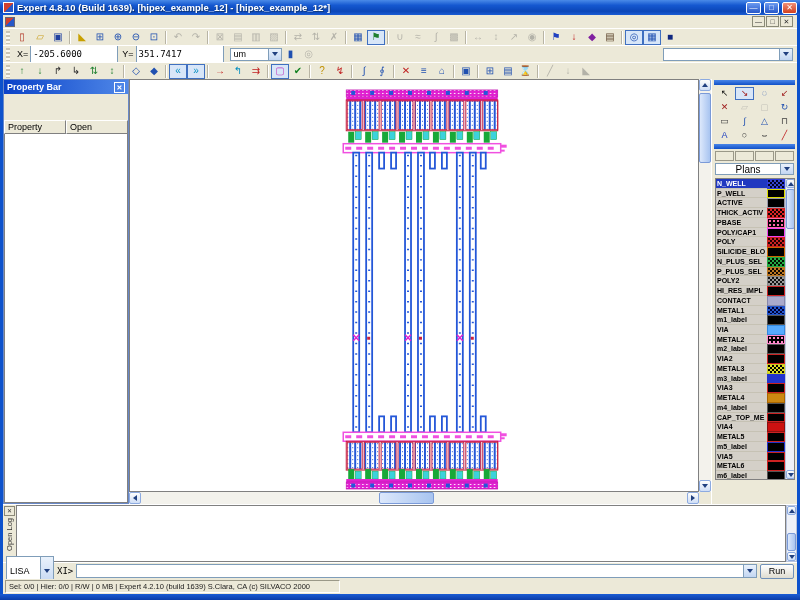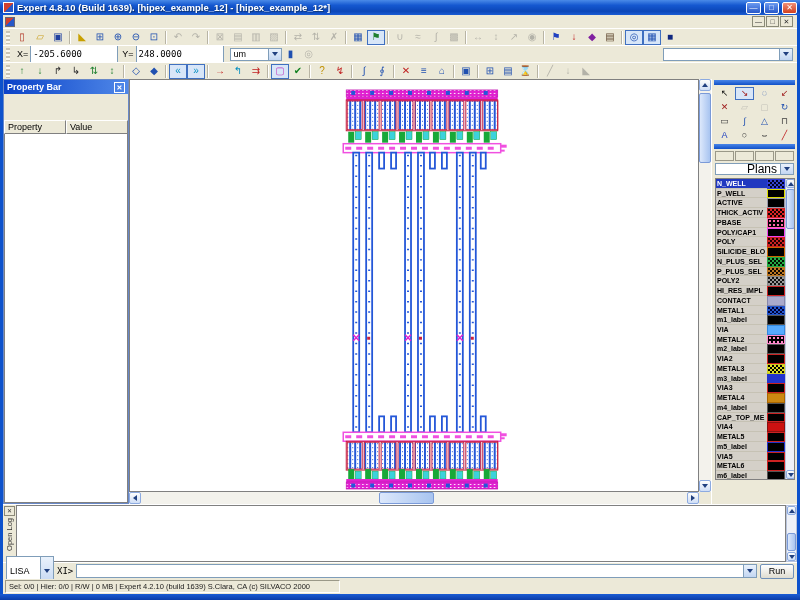--- a/index.html
+++ b/index.html
@@ -55,21 +55,21 @@
 .thumb{position:absolute;background:linear-gradient(90deg,#dce8fb,#a8c4f0);border:1px solid #7a9ad8;border-radius:2px}
 .corner{position:absolute;right:0;bottom:0;width:12px;height:12px;background:#ece9d8}
 
 .rightpanel{width:86px;flex:none;display:flex;flex-direction:column;background:#ece9d8;border-left:1px solid #fff}
 .bluegrip{height:5px;flex:none;background:linear-gradient(180deg,#4a86e8,#1050c8);margin:1px 2px}
 .toolbox{display:grid;grid-template-columns:repeat(4,1fr);gap:1px;padding:1px 3px}
 .toolbox .tbtn{width:100%;height:13px;font-size:9px}
 .viewbtns{display:flex;gap:1px;padding:1px 3px}
 .viewbtn{flex:1;height:10px;font-size:6.5px;text-align:center;line-height:9px;border:1px solid #9a9888;background:#ece9d8;color:#222}
 .planecombo{margin:1px 3px;height:12px}
-.planecombo .cval{font-size:12px;text-align:right}
+.planecombo .cval{font-size:10px;text-align:center}
 .layerlist{position:relative;margin:2px 2px 0 3px;height:302px;background:#d4d0c8;border:1px solid #808080;padding-right:9px;overflow:hidden}
 .layer-row{display:flex;height:9.74px;align-items:stretch}
 .layer-name{flex:1;font-size:7px;font-weight:bold;line-height:9.5px;padding-left:1px;color:#000;background:#d4d0c8;border-bottom:1px solid #c6c2b4;white-space:nowrap;overflow:hidden}
 .layer-row.selected .layer-name{background:#2038c0;color:#fff}
 .layer-swatch{width:18px;flex:none}
 .lscroll{position:absolute;right:0;top:0;bottom:0;width:9px;background:#eef1f8;border-left:1px solid #b8c4dc}
 .lscroll .sbtn{width:9px;height:9px}
 
 .console{height:58px;flex:none;display:flex;background:#ece9d8;border-top:1px solid #fff}
 .console-tab{width:13px;flex:none;display:flex;flex-direction:column;align-items:center;padding-top:1px}
@@ -246,21 +246,21 @@
         <span class="tbtn" style="color: rgb(16, 40, 128);">
           <i>■</i>
         </span>
       </div>
 
     <div class="toolbar">
       <div class="grip"></div>
       <span class="coordlbl">X=</span>
       <div class="coordinput">-205.6000</div>
       <span class="coordlbl">Y=</span>
-      <div class="coordinput">248.0000</div>
+      <div class="coordinput">351.7417</div>
       <div class="combo" style="width:52px;margin-left:6px">
         <span class="cval">um</span>
         <span class="combo-btn">
             <span class="arrow-down"></span>
           </span>
       </div>
       <span class="tbtn" style="color:#2050b0">
           <i>▮</i>
         </span>
       <span class="tbtn" data-state="disabled" style="color:#707070">
@@ -380,21 +380,21 @@
     <div class="main">
 
       <div class="propbar">
         <div class="propbar-title">
           <span>Property Bar</span>
           <span class="propbar-close">✕</span>
         </div>
         <div class="propbar-gap"></div>
         <div class="prophdr">
           <span>Property</span>
-          <span>Value</span>
+          <span>Open</span>
         </div>
         <div class="propbody"></div>
       </div>
 
       <div class="canvas">
         <div class="canvas-inner">
           <svg viewBox="0 0 570 413" preserveAspectRatio="none">
             <defs>
               <pattern id="pd" width="4" height="3" patternUnits="userSpaceOnUse">
                 <rect width="4" height="3" fill="#e020d0"></rect>

